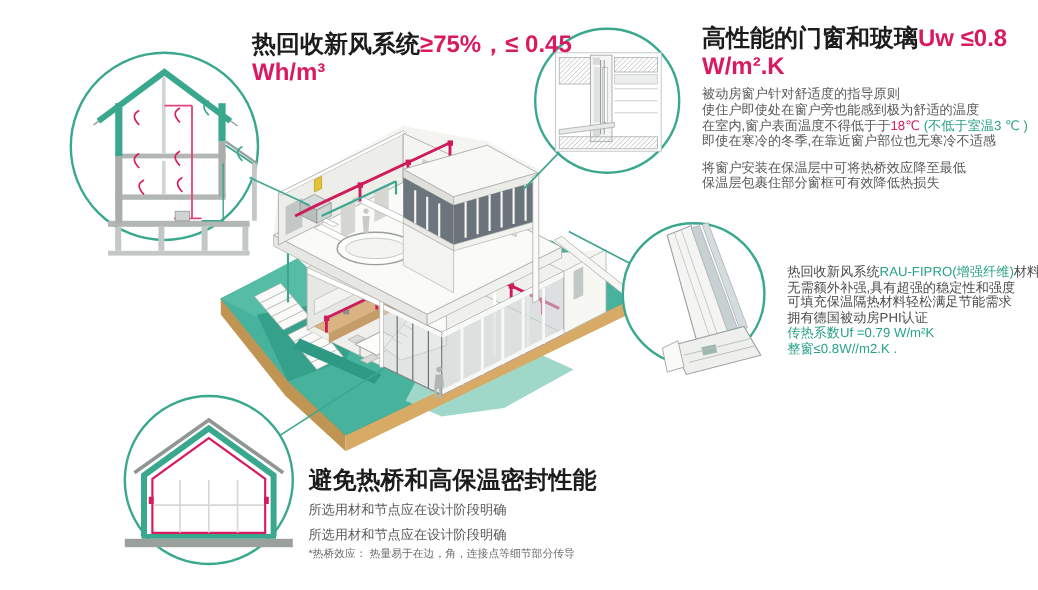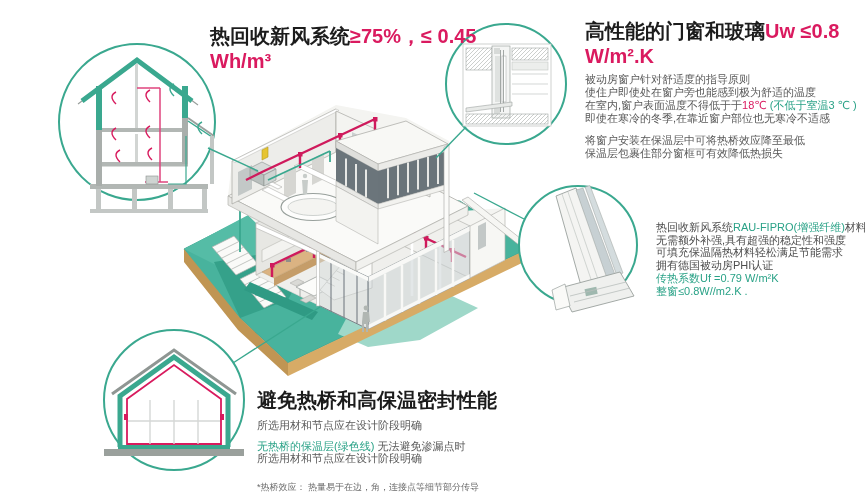--- a/index.html
+++ b/index.html
@@ -5,21 +5,21 @@
   html,body{margin:0;padding:0;}
   body{width:865px;height:492px;background:#ffffff;position:relative;overflow:hidden;
        font-family:"Liberation Sans","DejaVu Sans",sans-serif;}
   .txt{position:absolute;}
   .h1{font-size:20px;font-weight:bold;color:#1c1c1c;letter-spacing:0;}
   .accent{color:#da1a5f;}
   .green{color:#2aa287;}
   .body{font-size:11px;color:#595959;line-height:13px;margin-top:5px;}
   .body2{font-size:11px;color:#4c4c4c;line-height:12.7px;}
   .gap{height:9px;}
-  .fnote{font-size:9px;color:#6a6a6a;margin-top:16px;}
+  .fnote{font-size:9px;color:#6a6a6a;margin-top:3px;}
   .bold{font-weight:normal;}
   svg{position:absolute;left:0;top:0;}
 </style>
 </head>
 <body>
 
 <svg width="865" height="492" viewBox="0 0 865 492">
   <defs>
     <pattern id="hatch" patternUnits="userSpaceOnUse" width="4" height="4">
       <path d="M0,4 L4,0" stroke="#b6bab8" stroke-width="0.7"></path>
@@ -272,17 +272,16 @@
   <div>拥有德国被动房PHI认证</div>
   <div class="green bold">传热系数Uf =0.79 W/m²K</div>
   <div class="green bold">整窗≤0.8W//m2.K .</div>
 </div>
 
 <div class="txt" style="left:257px;top:387px;width:320px;">
   <div class="h1">避免热桥和高保温密封性能</div>
   <div class="body" style="line-height:12.5px;">
     <div>所选用材和节点应在设计阶段明确</div>
     <div style="height:8px;"></div>
-    <div><span class="green">无热桥的保温层(绿色线)</span><span> 无法避免渗漏点时</span></div>
     <div>所选用材和节点应在设计阶段明确</div>
     <div class="fnote">*热桥效应： 热量易于在边，角，连接点等细节部分传导</div>
   </div>
 </div>
 
 </body></html>

